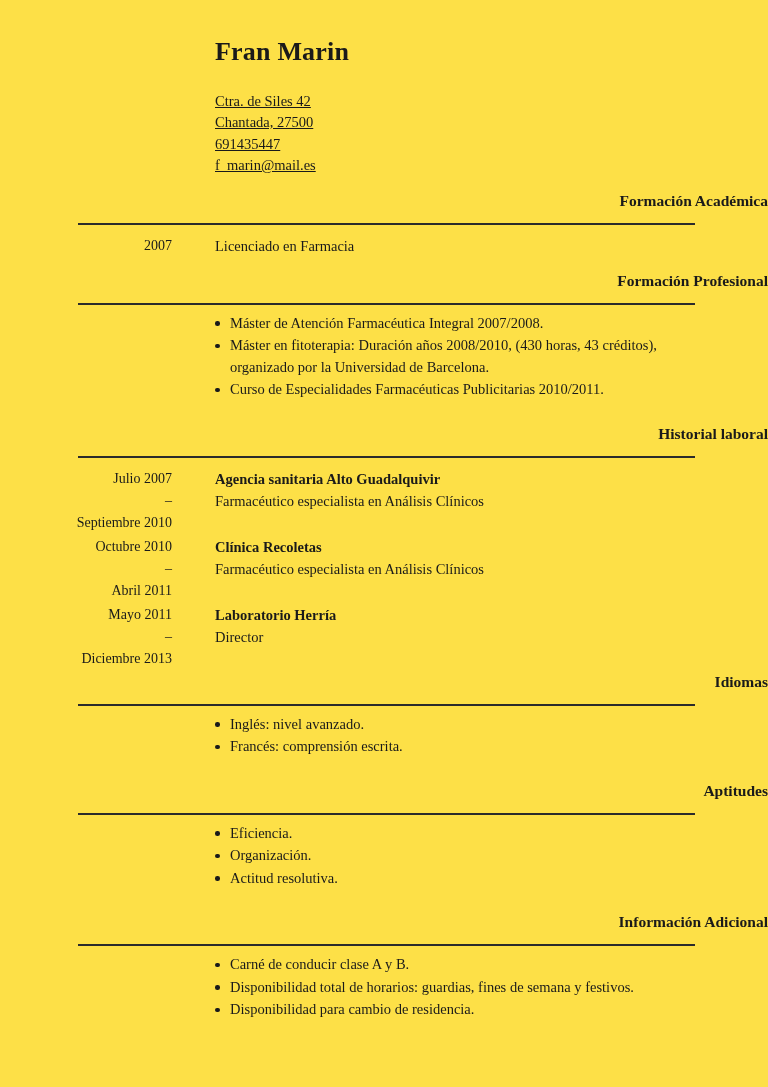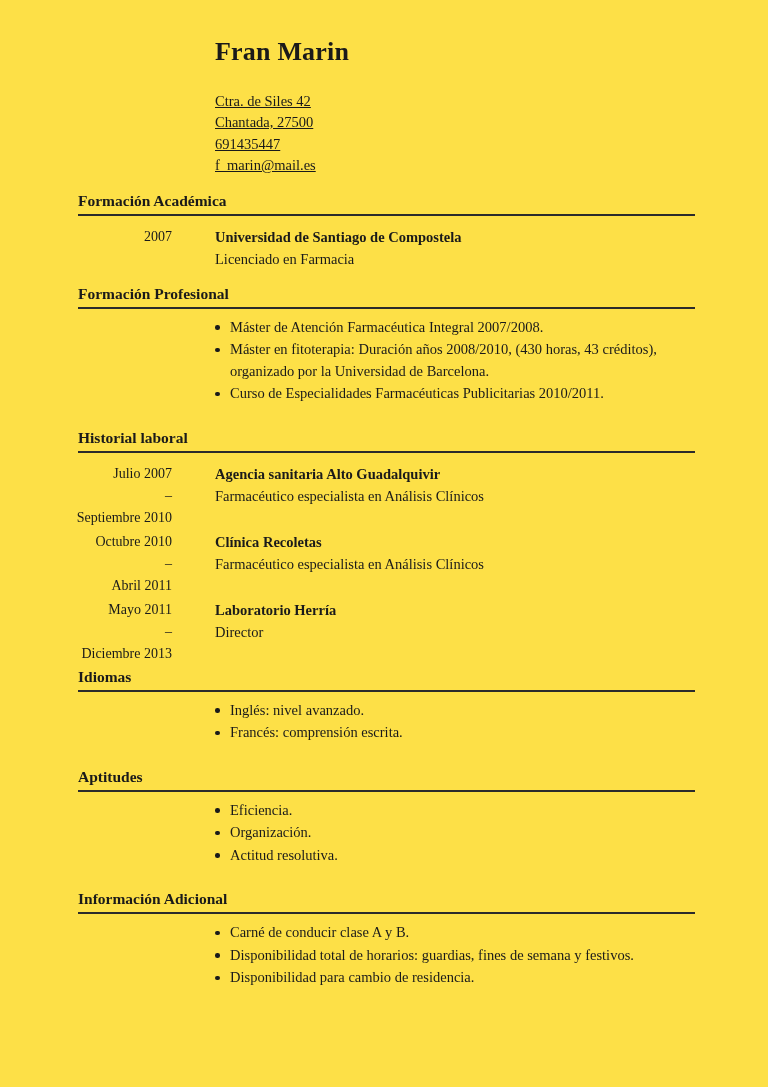--- a/index.html
+++ b/index.html
@@ -47,21 +47,22 @@
 
   
   .section {
     margin-top: 14px;
   }
   .section-heading {
     margin-left: 78px;
     font-size: 15.5px;
     font-weight: bold;
     line-height: 20px;
-    padding-bottom: 3px;
+    padding-bottom: 12px;
+    text-align: right;
   }
   .section-rule {
     margin-left: 78px;
     width: 617px;
     height: 2px;
     background: #2b2b2b;
     margin-bottom: 2px;
   }
 
   
@@ -143,21 +144,20 @@
 
   <div class="section">
     <div class="section-heading">Formación Académica</div>
     <div class="section-rule"></div>
     <div class="entries">
       <div class="entry">
         <div class="entry-dates">
           <span class="date-line">2007</span>
         </div>
         <div class="entry-body">
-          <div class="entry-title">Universidad de Santiago de Compostela</div>
           <div class="entry-sub">Licenciado en Farmacia</div>
         </div>
       </div>
     </div>
   </div>
 
   <div class="section">
     <div class="section-heading">Formación Profesional</div>
     <div class="section-rule"></div>
     <ul class="bullets">

